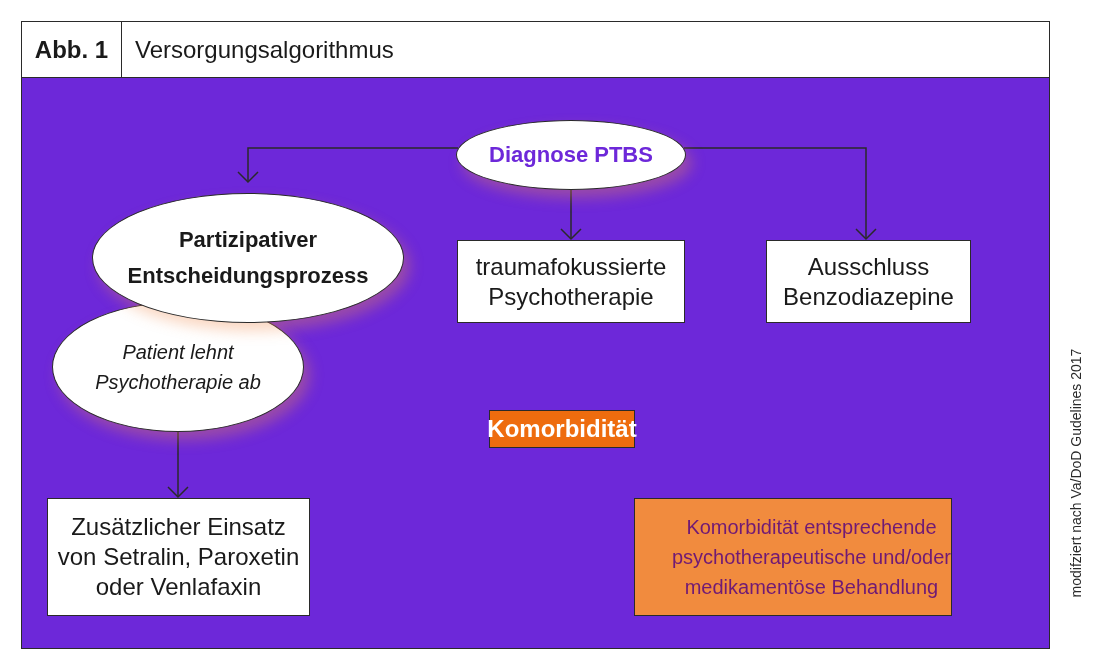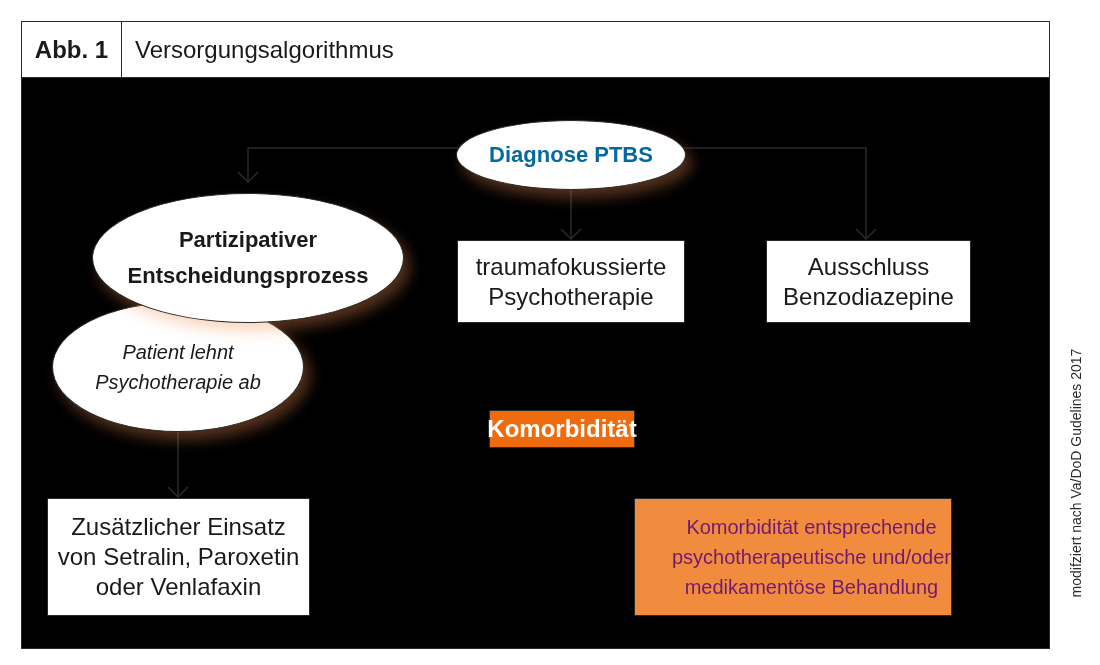--- a/index.html
+++ b/index.html
@@ -1,31 +1,31 @@
 <!DOCTYPE html>
 <html><head>
 <meta charset="utf-8">
 <style>
   html, body { margin:0; padding:0; }
   body { width:1100px; height:665px; background:#ffffff; position:relative; overflow:hidden;
          font-family:"Liberation Sans", sans-serif; color:#1a1a1a; }
   .frame { position:absolute; left:21px; top:21px; width:1029px; height:628px;
-           border:1.5px solid #2a2a2a; box-sizing:border-box; background:#000000; }
+           border:1.5px solid #2a2a2a; box-sizing:border-box; background:#6d28d9; }
   .header { position:absolute; left:0; top:0; right:0; height:55px; background:#ffffff;
             border-bottom:1.5px solid #2a2a2a; }
   .header .num { position:absolute; left:0; top:0; width:100px; height:55px; border-right:1.5px solid #2a2a2a;
                  font-weight:bold; font-size:24px; line-height:55px; text-align:center; box-sizing:border-box; }
   .header .title { position:absolute; left:113px; top:0; height:55px; line-height:55px; font-size:24px; }
   svg.lines { position:absolute; left:0; top:0; width:1100px; height:665px; pointer-events:none; }
   .ellipse { position:absolute; background:#ffffff; border:1.5px solid #2a2a2a; border-radius:50%;
              box-sizing:border-box; display:flex; align-items:center; justify-content:center; text-align:center;
              box-shadow:6px 8px 14px rgba(240,140,80,0.35); }
   .box { position:absolute; background:#ffffff; border:1.5px solid #2a2a2a; box-sizing:border-box;
          display:flex; align-items:center; justify-content:center; text-align:center; font-size:24px; line-height:30px; }
-  .diag { left:456px; top:120px; width:230px; height:70px; color:#0369a1; font-weight:bold; font-size:22px; }
+  .diag { left:456px; top:120px; width:230px; height:70px; color:#6d28d9; font-weight:bold; font-size:22px; }
   .partiz { left:92px; top:193px; width:312px; height:130px; font-weight:bold; font-size:22px; line-height:36px; z-index:2; }
   .patient { left:52px; top:302px; width:252px; height:130px; font-size:20px; line-height:30px; z-index:1;font-style:italic; }
   .trauma { left:457px; top:240px; width:228px; height:83px; }
   .aus { left:766px; top:240px; width:205px; height:83px; }
   .zus { left:47px; top:498px; width:263px; height:118px; }
   .komor { position:absolute; left:489px; top:410px; width:146px; height:38px; background:#ee6c0e;
            border:1.5px solid #2a2a2a; box-sizing:border-box; color:#ffffff; font-weight:bold; font-size:24px;
            display:flex; align-items:center; justify-content:center; }
   .komor-box { position:absolute; left:634px; top:498px; width:318px; height:118px; background:#f18b3e;
                border:1.5px solid #2a2a2a; box-sizing:border-box; display:flex; align-items:center; justify-content:flex-end;

